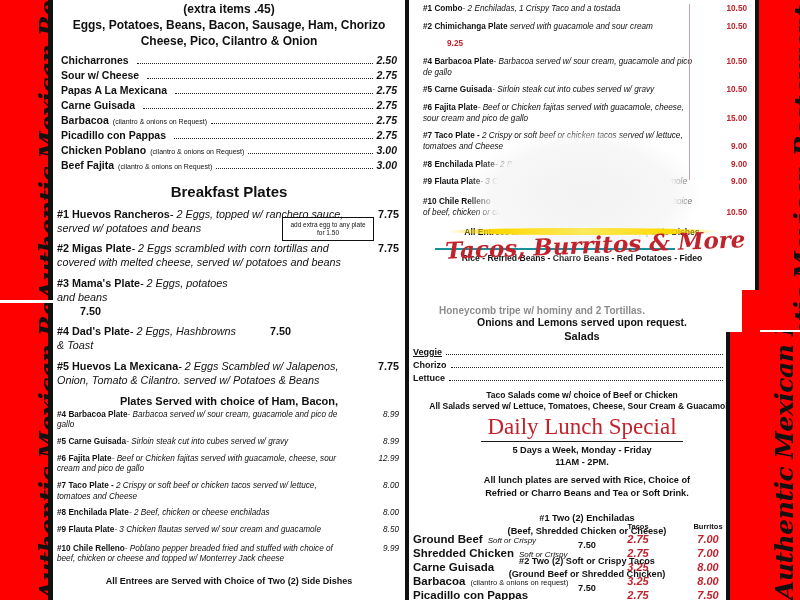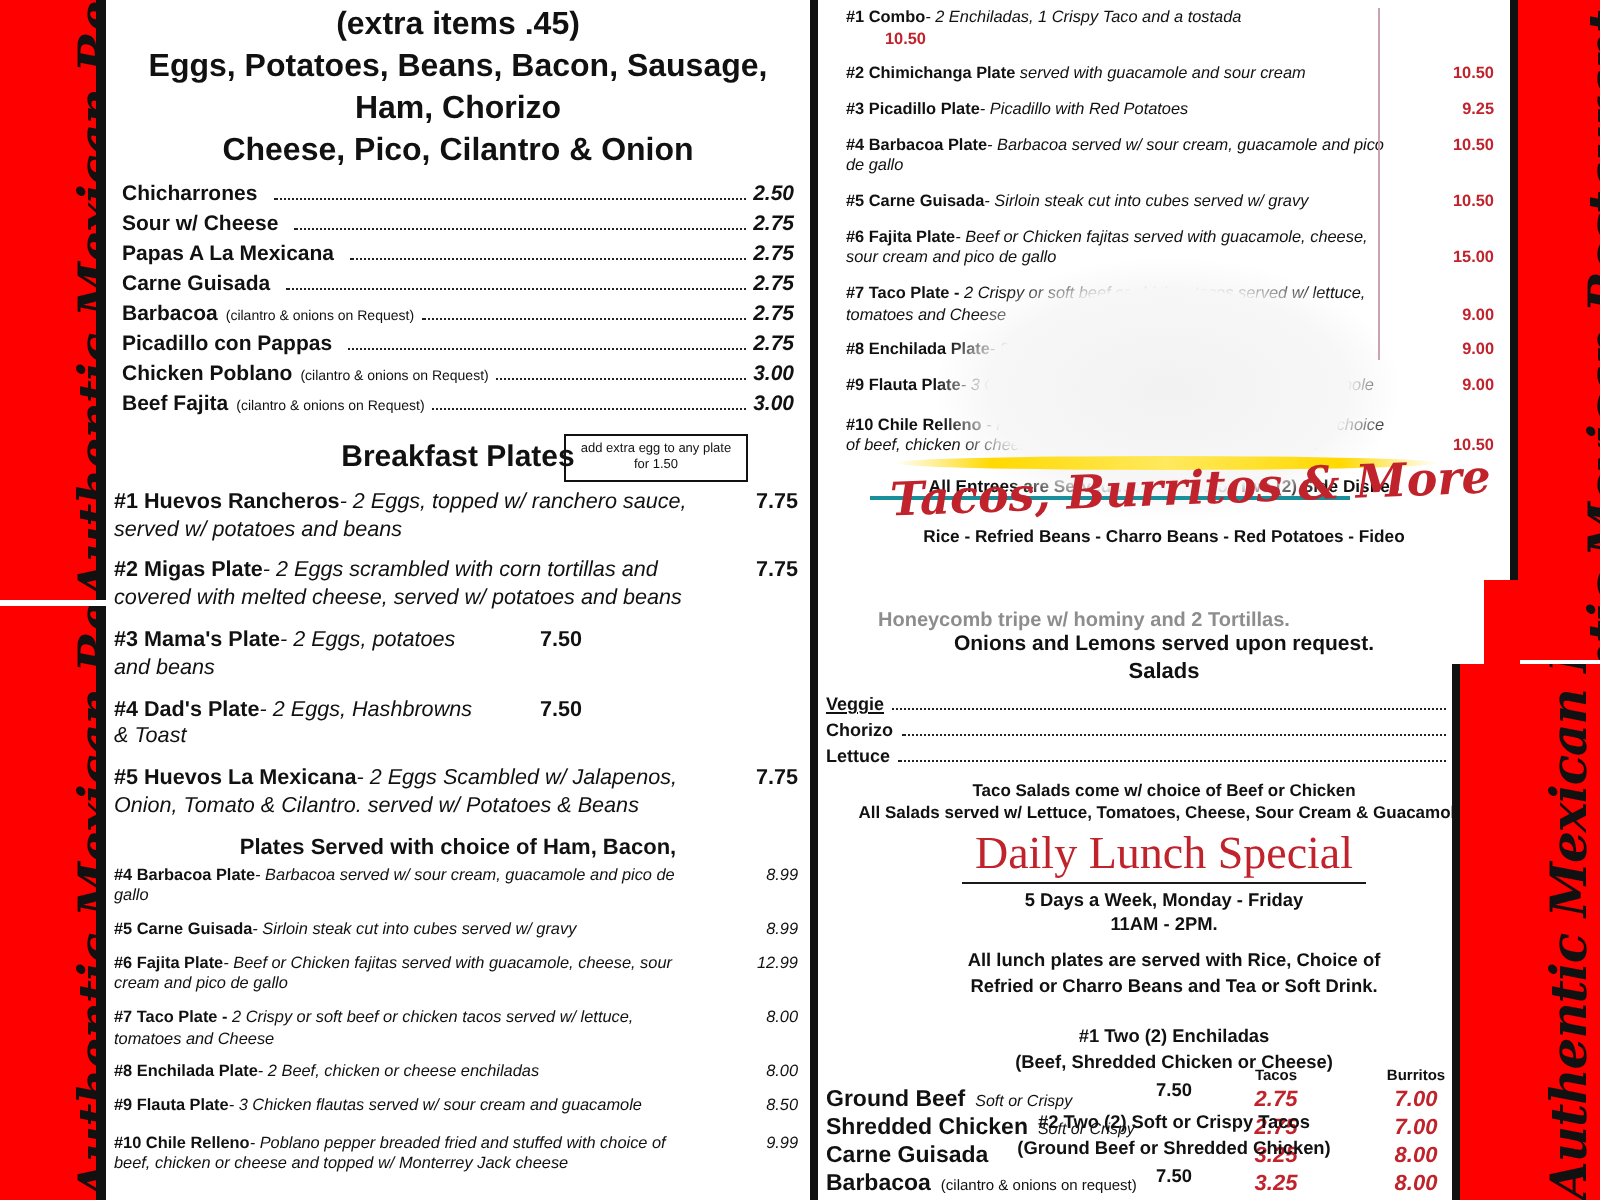--- a/index.html
+++ b/index.html
@@ -13,21 +13,21 @@
   .redband{position:absolute;background:#fe0000;overflow:hidden;}
   .redband .vtext{
      position:absolute;white-space:nowrap;color:#111;
      font-family:"DejaVu Serif",serif;font-style:italic;font-weight:bold;
      font-size:25px;letter-spacing:-.5px;
      transform-origin:0 0;
   }
   .vt-up{transform:rotate(-90deg);}
   .red{color:#c0232c;}
 
-  .hdr-blk{font-weight:bold;font-size:16px;text-align:center;line-height:1.32;}
+  .hdr-blk{font-weight:bold;font-size:12px;text-align:center;line-height:1.32;}
   .sec-serif{font-family:"Liberation Serif",serif;color:#c0232c;font-size:19px;
              text-align:center;}
 
   
   .drow{display:flex;align-items:baseline;font-size:10.5px;line-height:1.42;}
   .drow .nm{font-weight:bold;white-space:nowrap;}
   .drow .sub{font-weight:normal;font-size:7px;margin-left:4px;white-space:nowrap;}
   .drow .dots{flex:1;border-bottom:1.6px dotted #222;margin:0 4px 3px 4px;min-width:8px;}
   .drow .pr{font-style:italic;font-weight:bold;white-space:nowrap;}
 
@@ -145,21 +145,21 @@
 
   <div style="margin:0 6px 0 4px;">
     <div class="plate">
       <div class="txt"><span class="nm">#1 Huevos Rancheros</span><span class="de">- 2 Eggs, topped w/ ranchero sauce, served w/ potatoes  and beans</span></div>
       <div class="pr">7.75</div>
     </div>
     <div class="plate">
       <div class="txt"><span class="nm">#2 Migas Plate</span><span class="de">- 2 Eggs scrambled with corn tortillas and covered with melted cheese, served w/ potatoes and beans</span></div>
       <div class="pr">7.75</div>
     </div>
-    <div class="plate" style="min-height:20px;">
+    <div class="plate" style="min-height:20px;flex-direction:column;">
       <div class="txt" style="max-width:180px;"><span class="nm">#3 Mama's Plate</span><span class="de">- 2 Eggs, potatoes and beans</span></div>
       <div class="pr">7.50</div>
     </div>
     <div class="plate" style="min-height:20px;">
       <div class="txt" style="max-width:180px;"><span class="nm">#4 Dad's Plate</span><span class="de">- 2 Eggs, Hashbrowns &amp; Toast</span></div>
       <div class="pr">7.50</div>
     </div>
     <div class="plate">
       <div class="txt"><span class="nm">#5 Huevos La Mexicana</span><span class="de">- 2 Eggs Scambled w/  Jalapenos, Onion, Tomato &amp; Cilantro. served w/ Potatoes &amp; Beans</span></div>
       <div class="pr">7.75</div>
@@ -211,30 +211,29 @@
 <div class="edge" style="left:405px;top:303px;width:4px;height:297px;"></div>
 
 <div class="page" style="left:409px;top:0;width:346px;height:600px;">
 
   <div class="wm" style="left:60px;top:130px;width:230px;height:130px;
               background:radial-gradient(ellipse at center,#f2f2f2 0%,#f7f7f7 55%,rgba(255,255,255,0) 72%);"></div>
 
   <div class="thinpink" style="left:280px;top:4px;width:1.2px;height:176px;"></div>
 
   <div style="padding:4px 8px 0 14px;">
-    <div class="plate small-plate" style="margin-bottom:7px;flex-direction:column;">
+    <div class="plate small-plate" style="margin-bottom:7px;">
       <div class="txt"><span class="nm">#1 Combo</span><span class="de">- 2 Enchiladas, 1 Crispy Taco and a tostada</span></div>
       <div class="pr red" style="font-style:normal;font-weight:bold;">10.50</div>
     </div>
     <div class="plate small-plate" style="margin-bottom:7px;">
       <div class="txt"><span class="nm">#2 Chimichanga Plate</span><span class="de"> served with guacamole and sour cream</span></div>
       <div class="pr red" style="font-style:normal;font-weight:bold;">10.50</div>
     </div>
     <div class="plate small-plate" style="margin-bottom:7px;">
-      <div class="txt"><span class="nm">#3 Picadillo Plate</span><span class="de">- Picadillo with Red Potatoes</span></div>
       <div class="pr red" style="font-style:normal;font-weight:bold;">9.25</div>
     </div>
     <div class="plate small-plate" style="margin-bottom:7px;">
       <div class="txt"><span class="nm">#4 Barbacoa Plate</span><span class="de">- Barbacoa served w/ sour cream, guacamole and pico de gallo</span></div>
       <div class="pr red" style="font-style:normal;font-weight:bold;">10.50</div>
     </div>
     <div class="plate small-plate" style="margin-bottom:7px;">
       <div class="txt"><span class="nm">#5 Carne Guisada</span><span class="de">- Sirloin steak cut into cubes served w/ gravy</span></div>
       <div class="pr red" style="font-style:normal;font-weight:bold;">10.50</div>
     </div>

